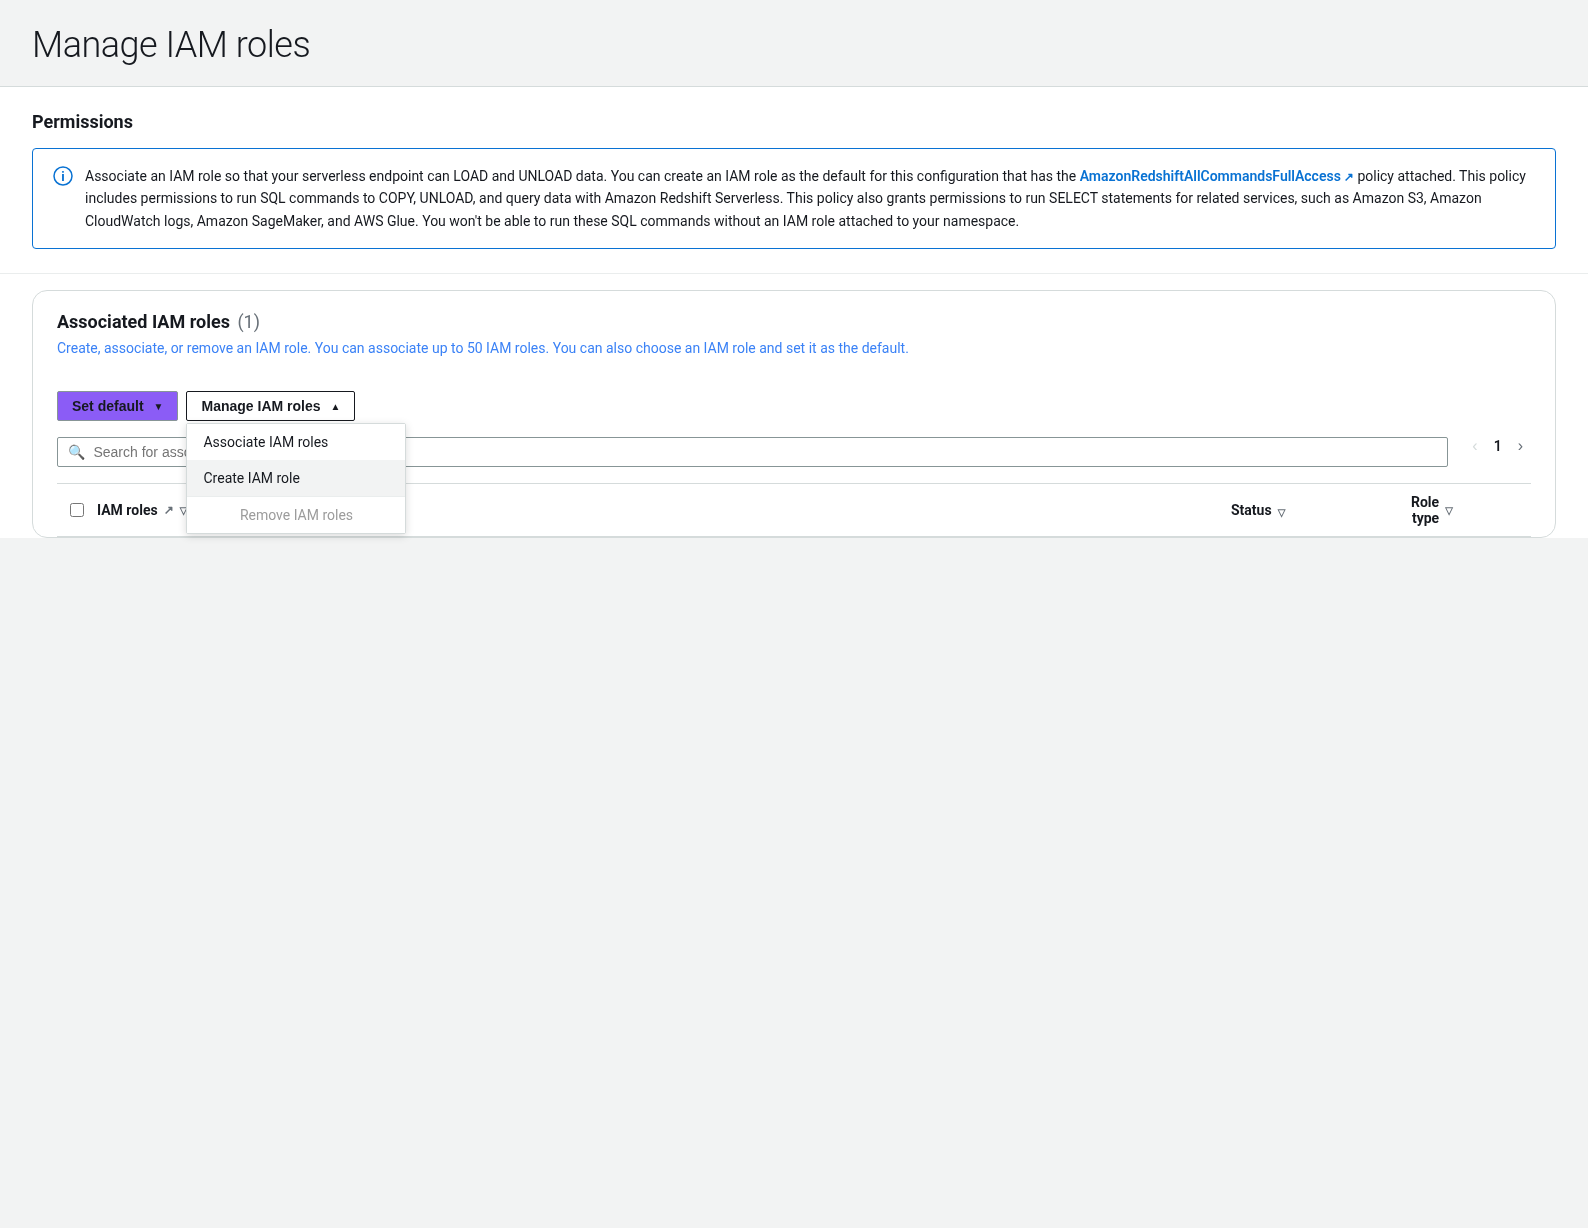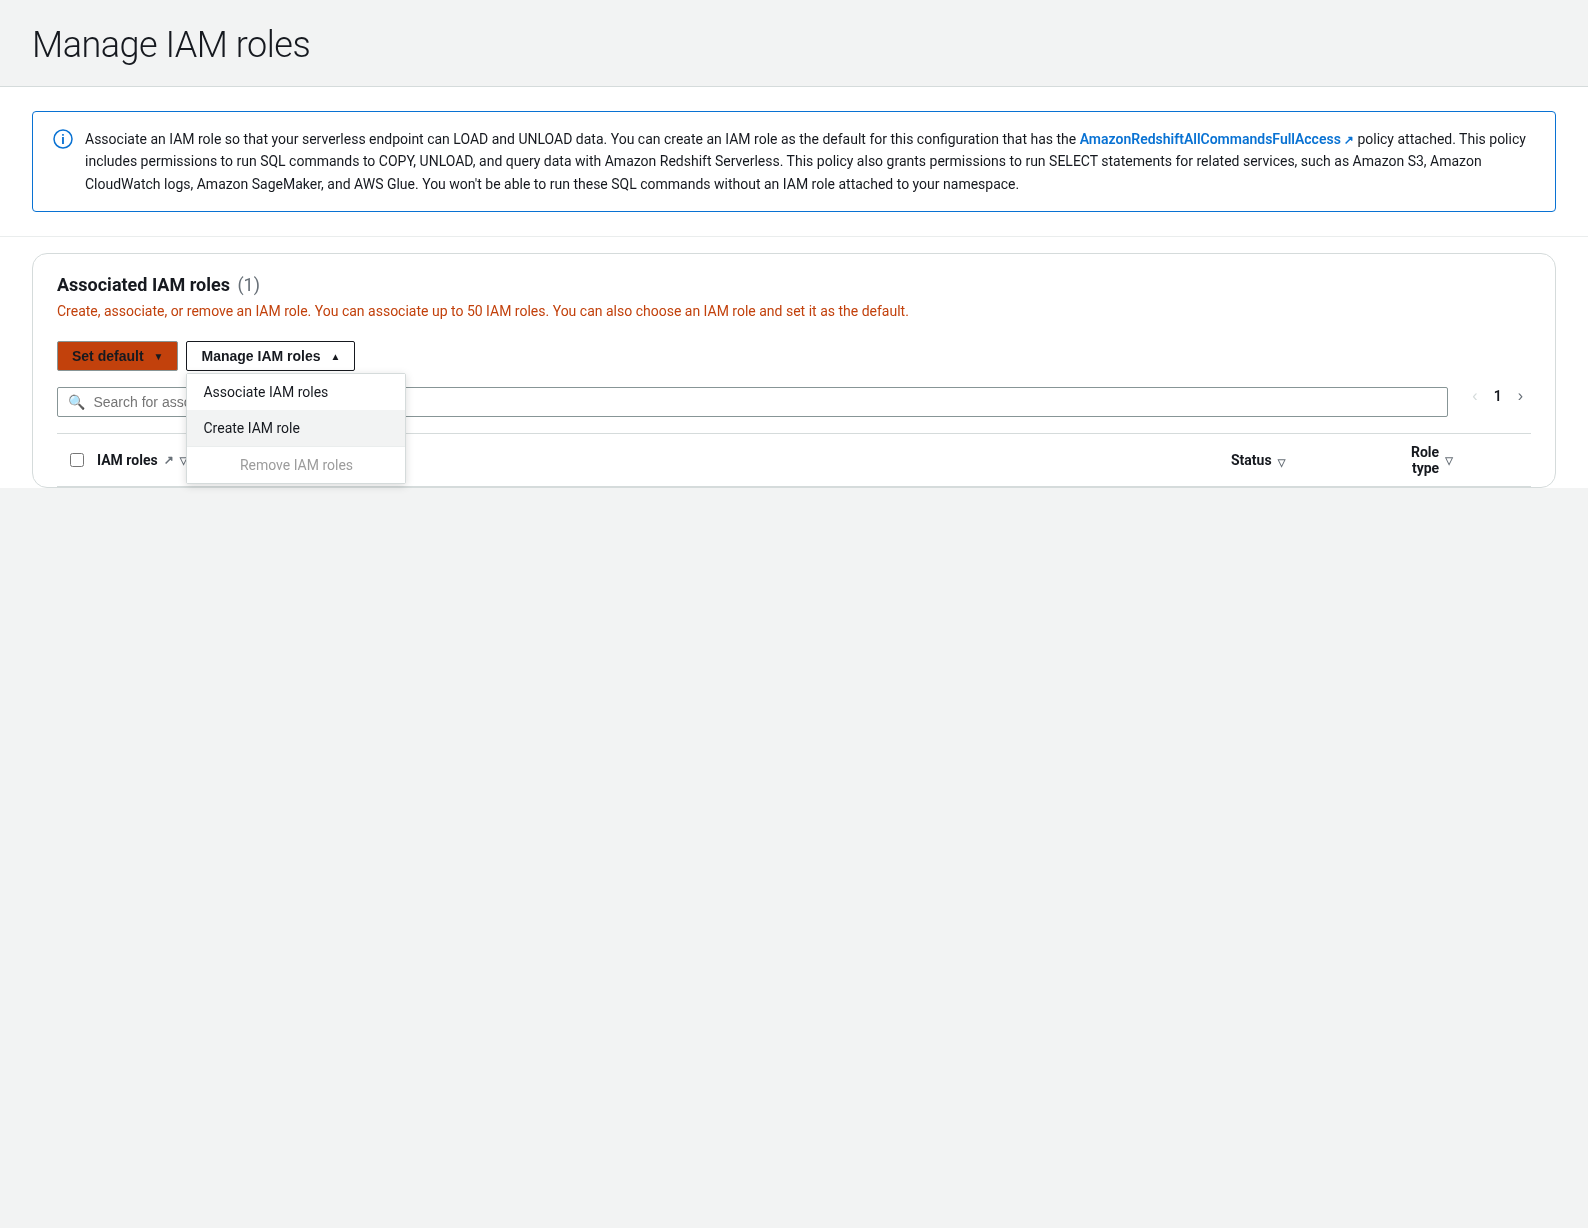--- a/index.html
+++ b/index.html
@@ -82,22 +82,22 @@
       display: inline;
     }
     .associated-count {
       font-size: 18px;
       font-weight: 400;
       color: #687078;
       margin-left: 4px;
     }
     .associated-desc {
       font-size: 14px;
-      color: #c2410c;
-      margin-bottom: 19px;
+      color: #3b82f6;
+      margin-bottom: 32px;
       line-height: 1.5;
     }
     .toolbar {
       display: flex;
       align-items: center;
       gap: 8px;
       margin-bottom: 12px;
       position: relative;
     }
     .btn {
@@ -107,21 +107,21 @@
       border-radius: 2px;
       font-size: 14px;
       font-weight: 600;
       cursor: pointer;
       display: flex;
       align-items: center;
       gap: 6px;
       color: #16191f;
     }
     .btn-primary {
-      background: #c2410c;
+      background: #8b5cf6;
       border: 1px solid #879596;
     }
     .manage-btn {
       background: #fff;
       border: 1px solid #16191f;
       position: relative;
     }
     .dropdown-arrow {
       font-size: 10px;
       margin-left: 4px;
@@ -266,20 +266,21 @@
 </head>
 <body>
 
 <div class="page-header">
   <h1 class="page-title">Manage IAM roles</h1>
 </div>
 
 <div class="page-content">
 
   <div class="permissions-section">
+    <div class="permissions-title">Permissions</div>
 
     <div class="info-box">
       <div class="info-icon">
         <svg width="20" height="20" viewBox="0 0 20 20" fill="none" xmlns="http://www.w3.org/2000/svg">
           <circle cx="10" cy="10" r="9" stroke="#0972d3" stroke-width="1.5" fill="none"></circle>
           <text x="10" y="15" text-anchor="middle" font-size="13" fill="#0972d3" font-weight="700">i</text>
         </svg>
       </div>
       <div class="info-text">
         <span>Associate an IAM role so that your serverless endpoint can LOAD and UNLOAD data. You can create an IAM role as the default for this configuration that has the </span><a class="info-link" href="#"><span>AmazonRedshiftAllCommandsFullAccess</span><span class="ext-icon">↗</span></a><span> policy attached. This policy includes permissions to run SQL commands to COPY, UNLOAD, and query data with Amazon Redshift Serverless. This policy also grants permissions to run SELECT statements for related services, such as Amazon S3, Amazon CloudWatch logs, Amazon SageMaker, and AWS Glue. You won't be able to run these SQL commands without an IAM role attached to your namespace.</span>

